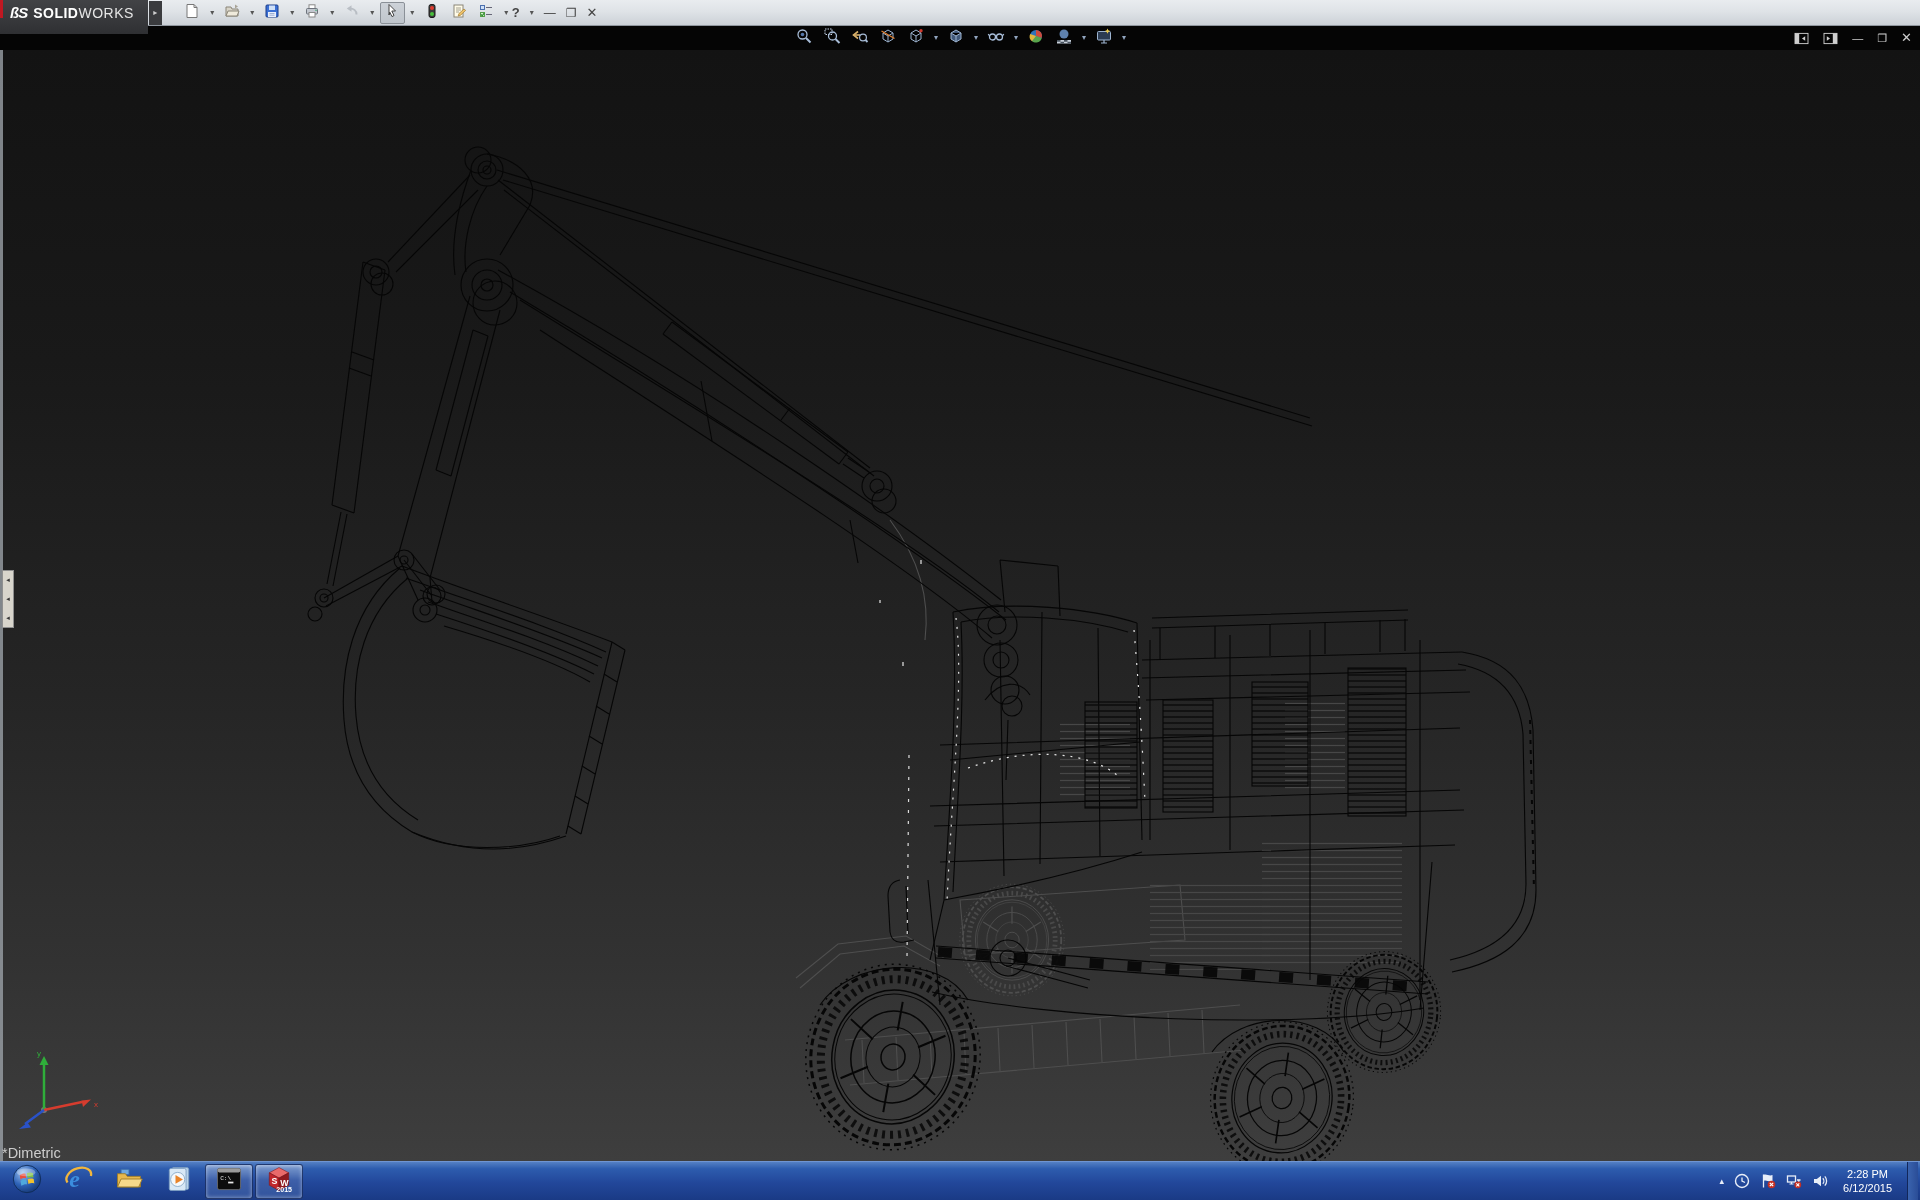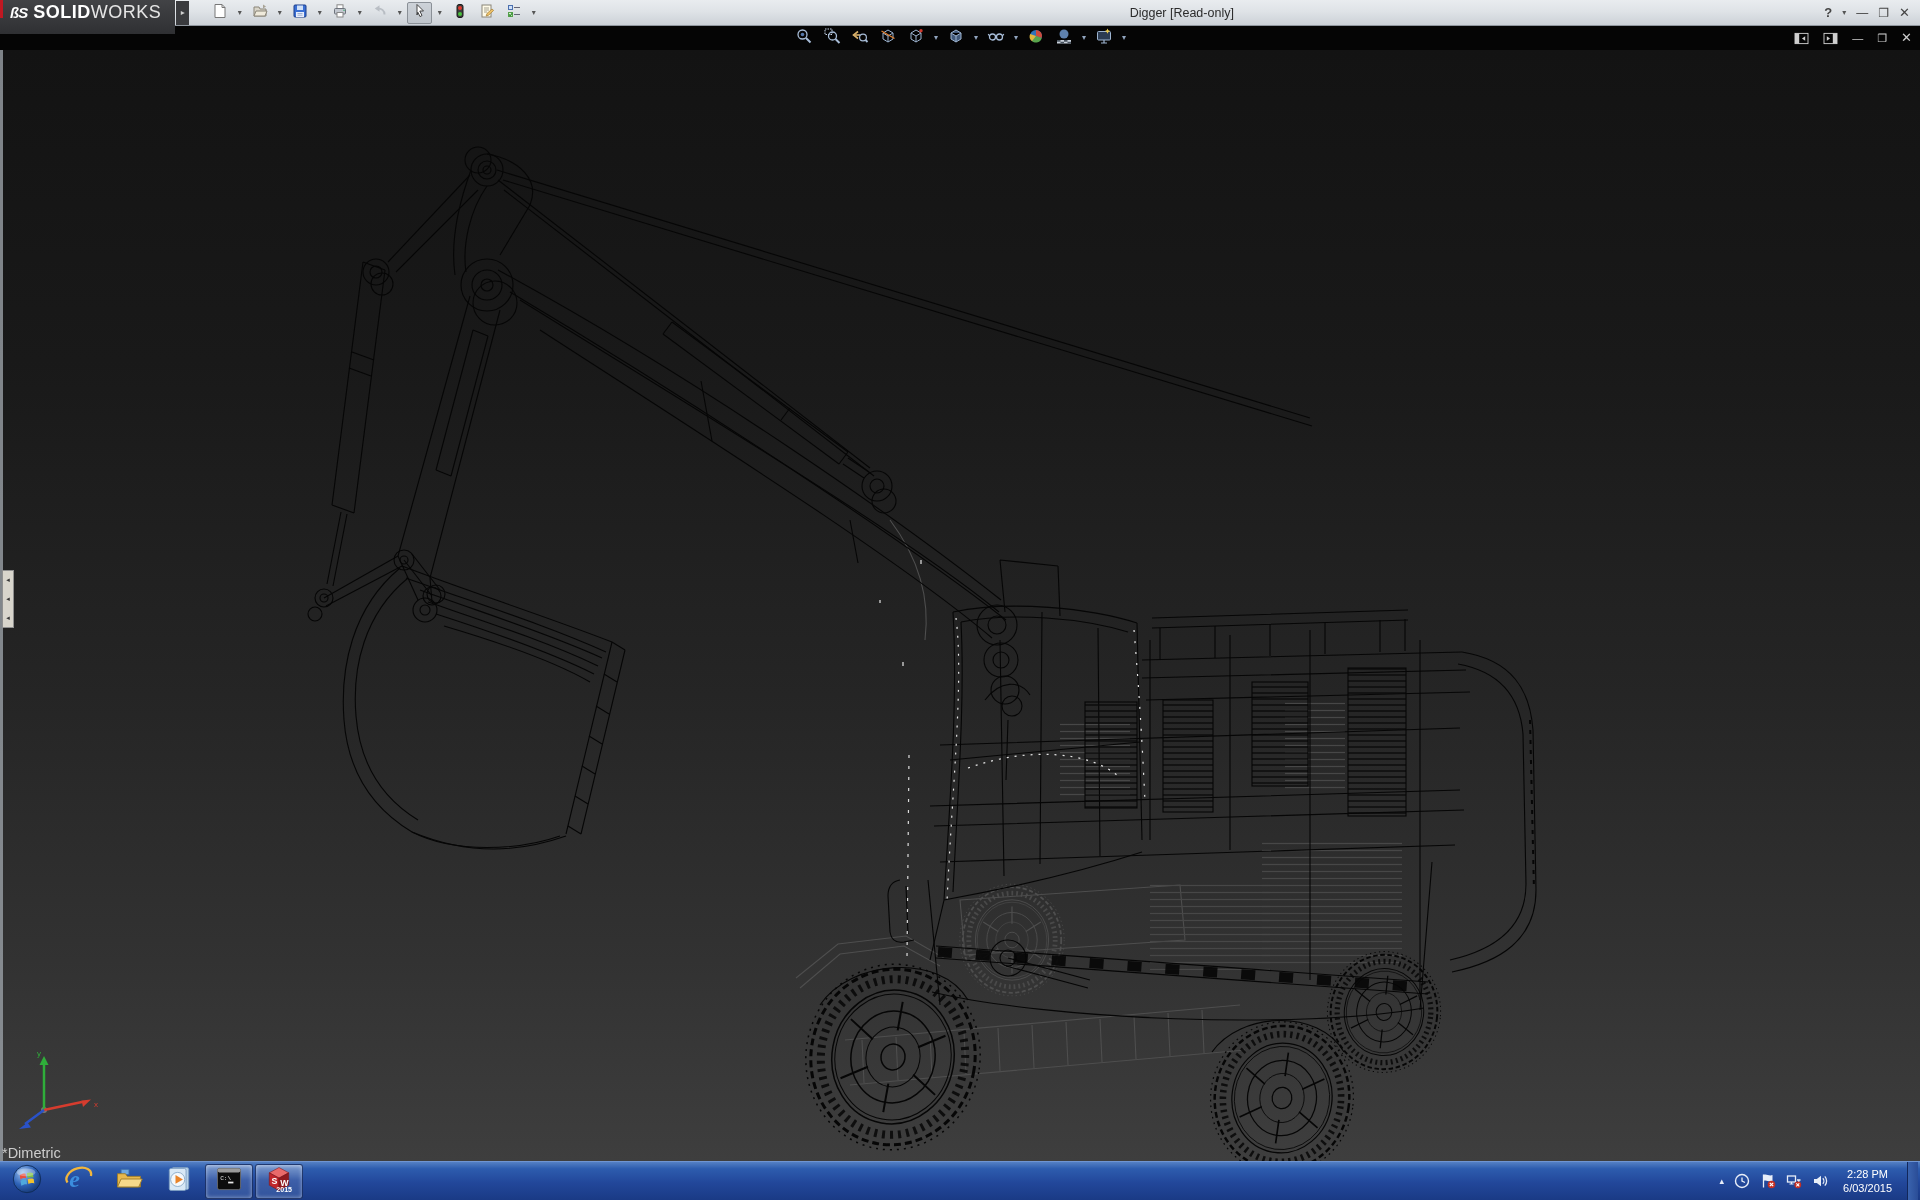--- a/index.html
+++ b/index.html
@@ -8,21 +8,21 @@
   .noselect { user-select:none; }
 
   
   .titlebar { position:absolute; left:0; top:0; width:1920px; height:26px;
     background:linear-gradient(180deg,#e9ecef 0%,#dfe3e7 45%,#ccd1d7 100%);
     border-bottom:1px solid #8f969e; display:flex; align-items:center; z-index:30; }
   .sw-logo { height:42px; padding:0 14px 0 10px; background:linear-gradient(180deg,#46474a,#2f3033);
     display:flex; align-items:center; gap:6px; position:relative; }
   .sw-logo .red-sliver { position:absolute; left:0; top:0; width:3px; height:26px; background:#c01822; }
   .sw-glyph { font-size:15px; color:#fff; font-style:italic; font-weight:bold; letter-spacing:-1px; }
-  .sw-text { color:#fff; font-size:18px; letter-spacing:.5px; }
+  .sw-text { color:#fff; font-size:14px; letter-spacing:.5px; }
   .sw-text b { font-weight:bold; } .sw-text span { font-weight:300; color:#e6e6e6; }
   .menu-expand { width:13px; height:24px; background:#3a3b3e; color:#cfcfcf; font-size:8px;
     display:flex; align-items:center; justify-content:center; margin-left:1px; cursor:pointer; }
   .main-toolbar { display:flex; align-items:center; gap:2px; margin-left:18px; }
   .tb-btn { width:25px; height:22px; display:flex; align-items:center; justify-content:center;
     border:1px solid transparent; border-radius:2px; cursor:pointer; }
   .tb-btn svg { width:16px; height:16px; }
   .tb-btn.pressed { background:linear-gradient(#cdd2d8,#bfc5cc); border-color:#8a9097; }
   .tb-btn.disabled { opacity:.55; }
   .tb-caret { font-size:8px; color:#555; width:11px; text-align:center; cursor:pointer; }
@@ -149,21 +149,20 @@
       <div class="tb-btn">
         <span><svg viewBox="0 0 16 16">
             <rect x="2.5" y="2.5" width="4" height="4" fill="#cfe0f7" stroke="#4a6fae"></rect>
             <rect x="2.5" y="9.5" width="4" height="4" fill="#d8f0cf" stroke="#55a04a"></rect>
             <path d="M8 4.5 h6 M8 11.5 h6" stroke="#667" stroke-width="1.1"></path>
             <path d="M3 11.3 l1.2 1.5 2 -2.6" stroke="#2c8a2c" fill="none" stroke-width="1.1"></path>
           </svg></span>
       </div>
       <span class="tb-caret">▾</span>
     </div>
-  <div class="title-area">Digger [Read-only]</div>
   <div class="tb-right">
     <span class="glyph" style="font-weight:bold;font-size:13px;">?</span>
     <span class="caret">▾</span>
     <span class="glyph">—</span>
     <span class="glyph">❐</span>
     <span class="glyph" style="font-size:13px;">✕</span>
   </div>
 </div>
 
 <div class="docbar">
@@ -551,17 +550,17 @@
         </svg>
     </span>
     <span class="tr-ic">
       <svg viewBox="0 0 16 16">
           <path d="M2 6 v4 h2.8 L9 13.2 V2.8 L4.8 6 Z" fill="#e8eef8"></path>
           <path d="M10.8 5.2 c1.4 1.5 1.4 4.1 0 5.6 M12.8 3.4 c2.4 2.5 2.4 6.7 0 9.2" stroke="#e8eef8" stroke-width="1.3" fill="none"></path>
         </svg>
     </span>
     <div class="clock">
       <div>2:28 PM</div>
-      <div>6/03/2015</div>
+      <div>6/12/2015</div>
     </div>
     <div class="show-desktop"></div>
   </div>
 </div>
 
 </body></html>

